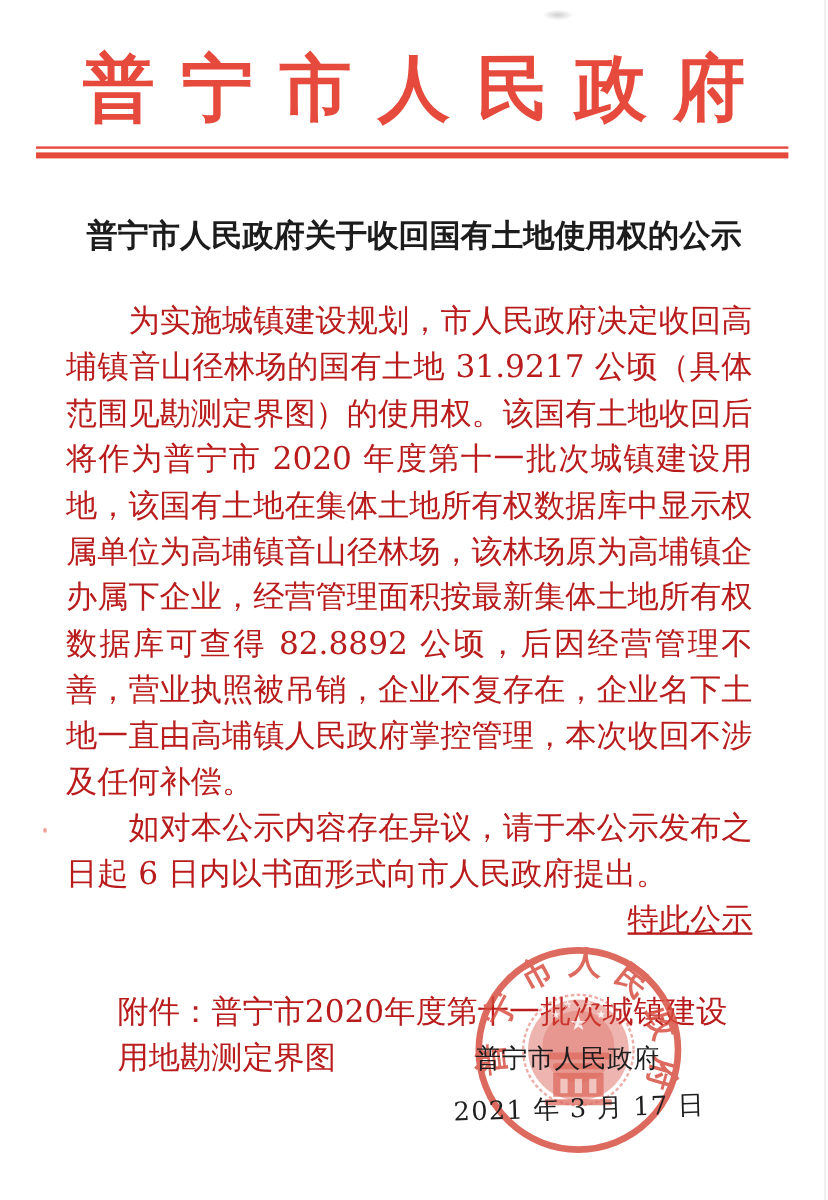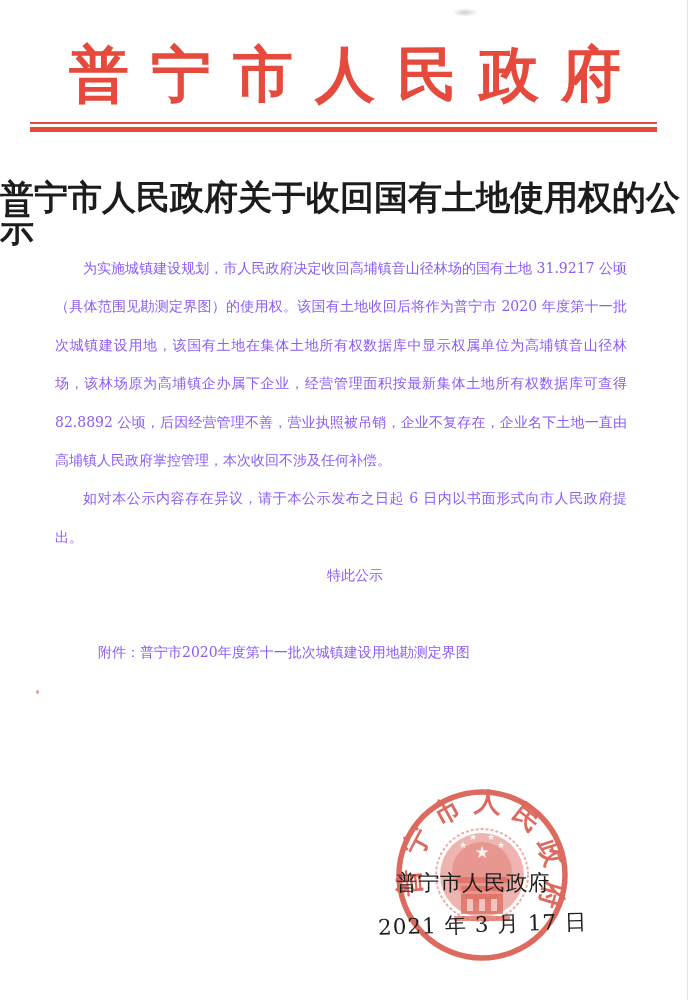--- a/index.html
+++ b/index.html
@@ -30,35 +30,35 @@
   .red-rule{
     position:absolute;left:30px;right:33px;top:122px;
     height:3px;
     border-top:2px solid var(--accent-red);
     border-bottom:5px solid var(--accent-red);
   }
 
   
   .doc-title{
     position:absolute;top:181px;left:0;width:690px;margin:0;
-    text-align:left;
-    font-size:34px;line-height:32px;font-weight:bold;
+    text-align:center;
+    font-size:26px;line-height:32px;font-weight:bold;
     letter-spacing:0px;color:#1c1c1c;
     font-family:"DejaVu Sans","Liberation Sans",sans-serif;
   }
 
   
   .body-text{
     position:absolute;top:249px;left:55px;width:572px;
-    font-size:14px;line-height:38.4px;
+    font-size:26px;line-height:38.4px;
     text-align:justify;
-    color:#8b5cf6;
+    color:#b91c1c;
   }
   .body-text p{margin:0;text-indent:2em;}
-  .body-text p.closing{text-align:center;}
+  .body-text p.closing{text-align:right;text-decoration:underline;}
 
   .attachment{margin-top:38px;}
   .attachment p{margin:0;text-indent:0;text-align:left;line-height:38px;}
   .att1{padding-left:43px;}
   .att2{padding-left:117px;}
 
   
   .seal{position:absolute;left:377px;top:772px;opacity:.82;}
   .seal-ring{fill:none;stroke:var(--seal-red);stroke-width:5.5;}
   .seal-text{fill:var(--seal-red);font-size:27px;font-weight:bold;

